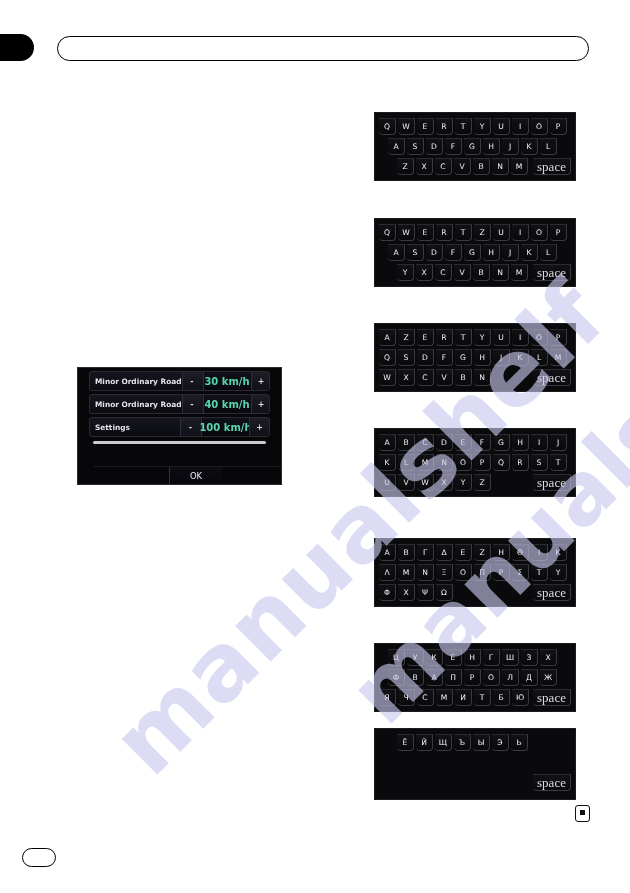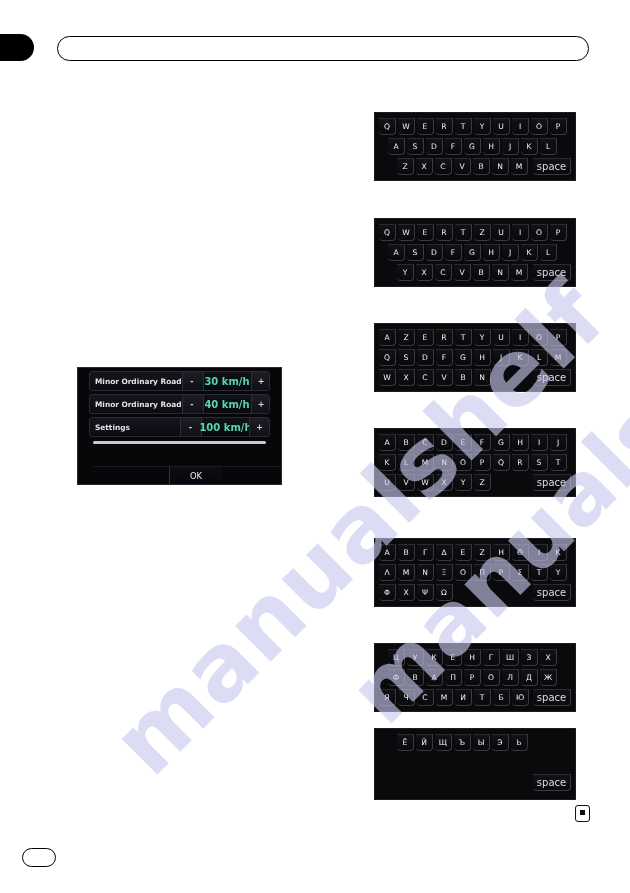--- a/index.html
+++ b/index.html
@@ -233,22 +233,23 @@
     border-radius: 0 0 4px 4px;
     background: linear-gradient(#121216, #09090c);
     border-right: 1px solid #3a3a42;
     border-bottom: 1px solid #3a3a42;
     border-top: 1px solid #2a2a30;
     box-sizing: border-box;
   }
   .key:last-child { margin-right: 0; }
   .key.space {
     width: 38px;
-    font-size: 10px;
+    font-size: 13px;
     color: #dcdce2;
+    font-family: Liberation Serif, serif;
   }
   .kbd-row .grow { flex: 1 1 auto; }
 
   
   #kbd-qwerty  { top: 112px; }
   #kbd-qwertz  { top: 218px; }
   #kbd-azerty  { top: 323px; }
   #kbd-abc     { top: 428px; }
   #kbd-greek   { top: 538px; }
   #kbd-cyr1    { top: 643px; }

